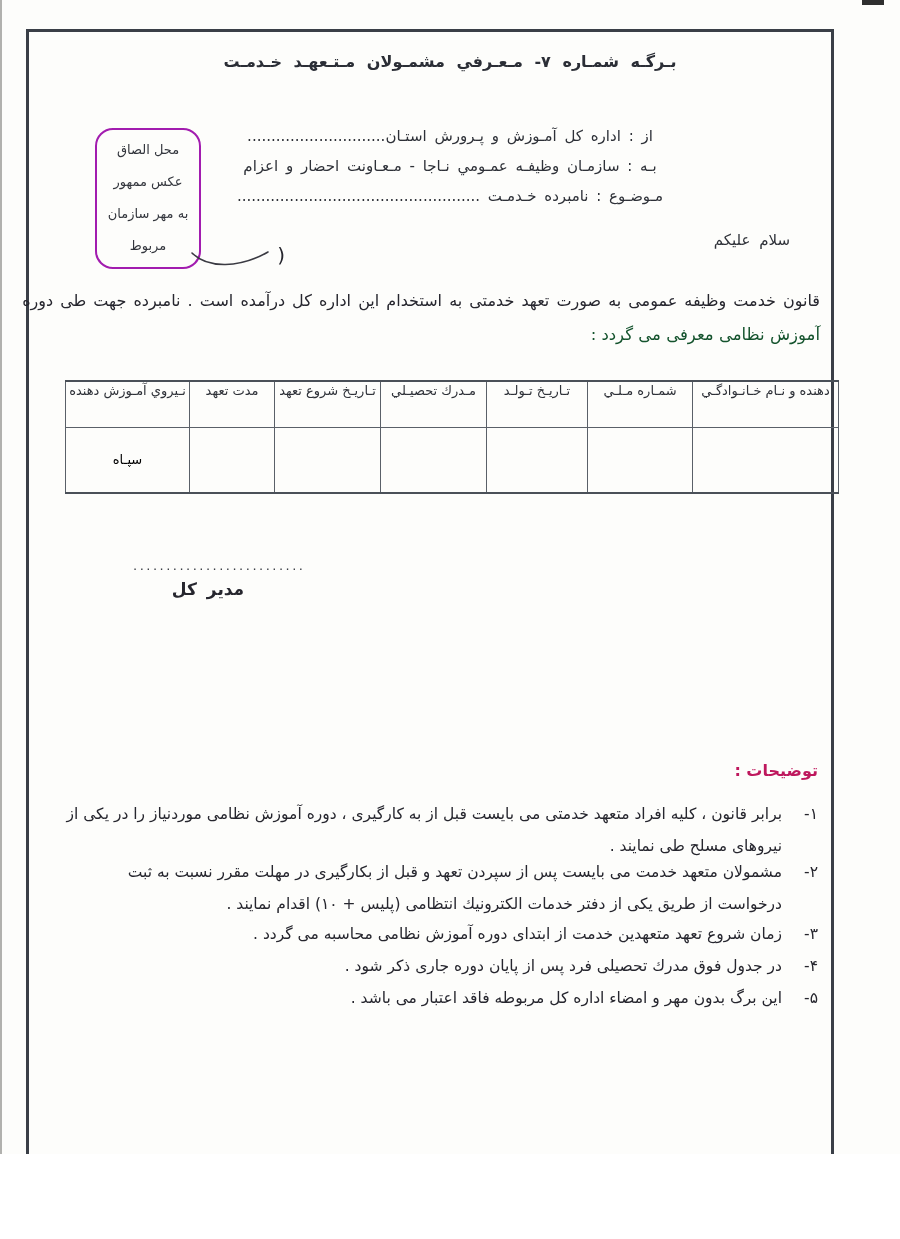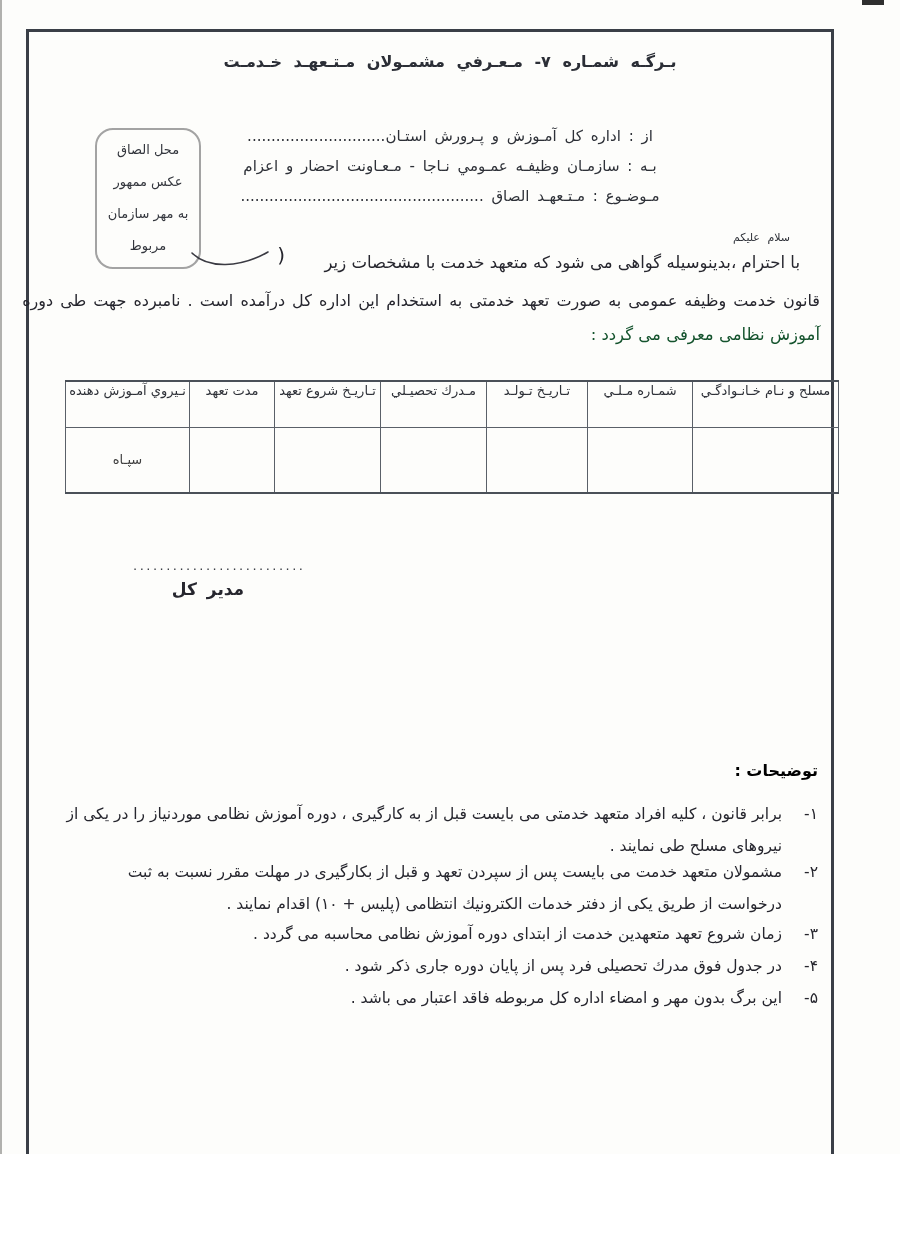--- a/index.html
+++ b/index.html
@@ -31,38 +31,38 @@
     position: absolute; left: 60px; top: 52px; width: 780px;
     direction: rtl; text-align: center;
     font-size: 16px; font-weight: bold;
     letter-spacing: 4px; word-spacing: 6px;
     color: #2b2e36;
   }
 
   .photo-box {
     position: absolute; left: 95px; top: 128px;
     width: 106px; height: 141px;
-    border: 2px solid #a3a3a3; border-radius: 18px;
+    border: 2px solid #a21caf; border-radius: 18px;
     direction: rtl; text-align: center;
     font-size: 13px; line-height: 32px;
     padding-top: 4px; color: #33363d;
     background: #fdfdfb;
   }
 
   .header-lines {
     position: absolute; right: 100px; top: 121px; width: 700px;
     direction: rtl; text-align: center;
     font-size: 15px; letter-spacing: 1.5px; word-spacing: 3px;
     line-height: 30px; color: #2e3138;
   }
   .header-lines .hline { white-space: nowrap; }
 
   .salutation {
     position: absolute; right: 110px; top: 231px;
-    direction: rtl; font-size: 11px; letter-spacing: 1.5px; word-spacing: 4px;
+    direction: rtl; font-size: 15px; letter-spacing: 1.5px; word-spacing: 4px;
   }
 
   .body-line1 {
     position: absolute; right: 100px; top: 253px;
     direction: rtl; text-align: right; white-space: nowrap;
     font-size: 16.5px; color: #26262e;
   }
   .stroke-wrap { position: absolute; left: 190px; top: 243px; width: 95px; height: 30px; }
   .stroke-wrap .paren { position: absolute; right: 0; top: 0; font-size: 20px; color: #26262e; }
   .stroke-wrap svg { position: absolute; left: 0; top: 6px; }
@@ -89,34 +89,34 @@
   table.info-table thead tr { height: 46px; }
   table.info-table tbody tr { height: 66px; }
   table.info-table th {
     font-size: 13px; letter-spacing: 1px;
     vertical-align: top; padding-top: 1px; text-align: center;
     color: #2e3138;
     border-top: 2px solid #4a5058;
   }
   table.info-table td {
     font-size: 13px; letter-spacing: 1px; text-align: center;
-    color: #404040;
+    color: #000000;
     border-bottom: 2px solid #4a5058;
   }
 
   .signature {
     position: absolute; left: 133px; top: 558px; width: 150px;
     text-align: center;
   }
   .signature .dots { font-size: 13px; letter-spacing: 2.5px; color: #3a3d44; }
   .signature .role { margin-top: 6px; direction: rtl; font-size: 17px; font-weight: bold; word-spacing: 4px; color: #26262e; }
 
   .notes-title {
     position: absolute; right: 82px; top: 761px;
-    direction: rtl; font-size: 16px; font-weight: bold; color: #000000;
+    direction: rtl; font-size: 16px; font-weight: bold; color: #be185d;
   }
   .note-item {
     position: absolute; right: 82px; width: 752px;
     direction: rtl; text-align: right;
     font-size: 15.5px; line-height: 32px; color: #26262e;
     padding-right: 36px;
   }
   .note-item .num { position: absolute; right: 0; top: 0; }
   .note-1 { top: 798px; }
   .note-2 { top: 856px; }
@@ -151,25 +151,24 @@
   <div class="photo-box">
     <div>محل الصاق</div>
     <div>عكس ممهور</div>
     <div>به مهر سازمان</div>
     <div>مربوط</div>
   </div>
 
   <div class="header-lines">
     <div class="hline">از : اداره كل آمـوزش و پـرورش استـان.............................</div>
     <div class="hline">بـه : سازمـان وظيفـه عمـومي نـاجا - مـعـاونت احضار و اعزام</div>
-    <div class="hline">مـوضـوع : مـتـعهـد الصاق ...................................................</div>
+    <div class="hline">مـوضـوع : نامبرده خـدمـت ...................................................</div>
   </div>
 
   <div class="salutation">سلام عليكم</div>
-  <div class="body-line1">با احترام ،بدينوسيله گواهی می شود كه متعهد خدمت با مشخصات زير</div>
 
   <div class="stroke-wrap">
     <span class="paren">)</span>
     <svg width="80" height="22" viewBox="0 0 80 22">
       <path d="M2 4 C 18 20, 50 19, 78 3" fill="none" stroke="#3a3a42" stroke-width="1.6" stroke-linecap="round"></path>
     </svg>
   </div>
 
   <div class="body-line2">قانون خدمت وظيفه عمومی به صورت تعهد خدمتی به استخدام اين اداره كل درآمده است . نامبرده جهت طی دوره</div>
   <div class="body-line3">آموزش نظامی معرفی می گردد :</div>
@@ -179,21 +178,21 @@
       <col style="width:146px">
         <col style="width:105px">
         <col style="width:101px">
       <col style="width:106px">
         <col style="width:106px">
         <col style="width:85px">
       <col style="width:124px">
     </colgroup>
     <thead>
       <tr>
-        <th>مسلح و نـام خـانـوادگـي</th>
+        <th>دهنده و نـام خـانـوادگـي</th>
         <th>شمـاره مـلـي</th>
         <th>تـاريـخ تـولـد</th>
         <th>مـدرك تحصيـلي</th>
         <th>تـاريـخ شروع تعهد</th>
         <th>مدت تعهد</th>
         <th>نـيروي آمـوزش دهنده</th>
       </tr>
     </thead>
     <tbody>
       <tr>

